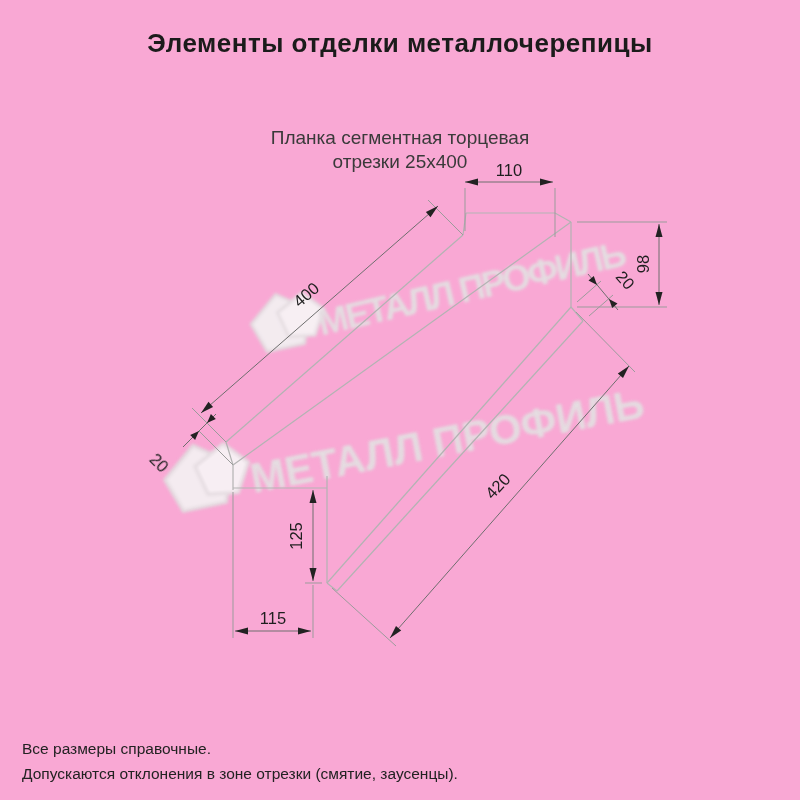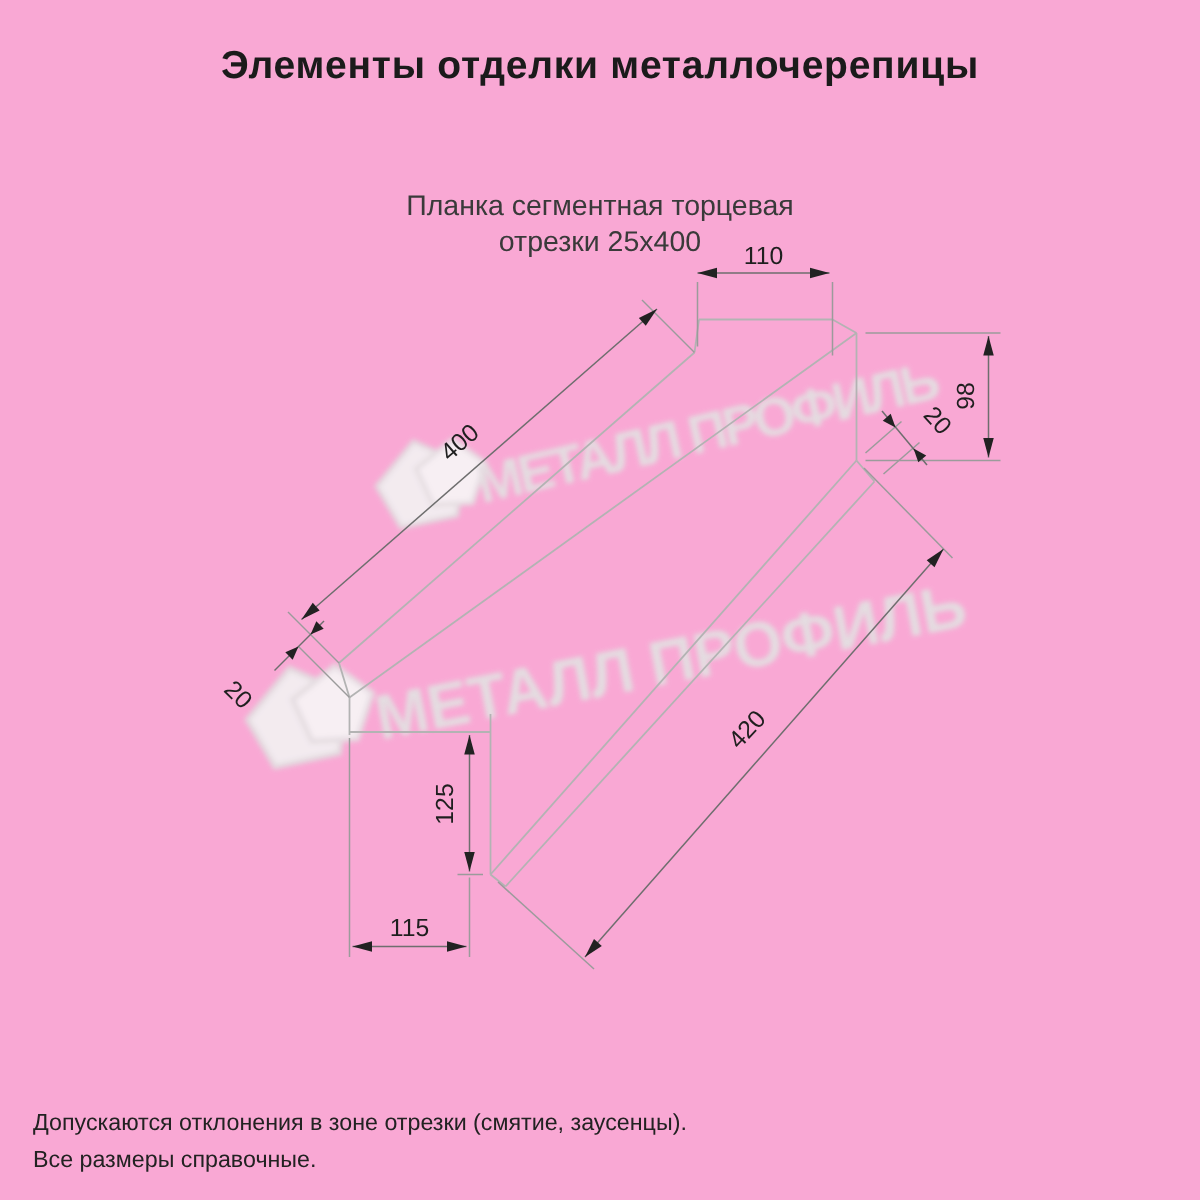--- a/index.html
+++ b/index.html
@@ -142,17 +142,17 @@
       <text class="dim" x="621" y="284" text-anchor="middle" transform="rotate(48 621 284)">20</text>
       <text class="dim" x="310" y="299" text-anchor="middle" transform="rotate(-41 310 299)">400</text>
       <text class="dim" x="155" y="467" text-anchor="middle" transform="rotate(45 155 467)">20</text>
       <text class="dim" x="502" y="490" text-anchor="middle" transform="rotate(-47 502 490)">420</text>
       <text class="dim" x="302" y="536" text-anchor="middle" transform="rotate(-90 302 536)">125</text>
       <text class="dim" x="273" y="624" text-anchor="middle">115</text>
     </g>
   </svg>
 
   <div class="notes">
+    <div>Все размеры справочные.</div>
     <div>Допускаются отклонения в зоне отрезки (смятие, заусенцы).</div>
-    <div>Все размеры справочные.</div>
   </div>
 
 </div>
 
 </body></html>

